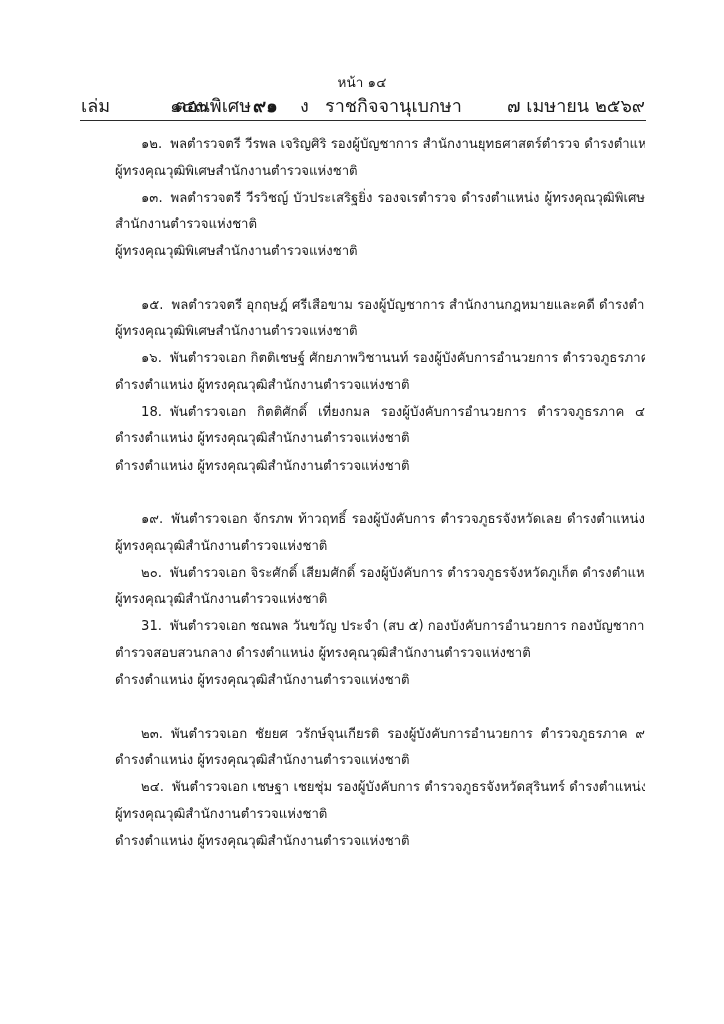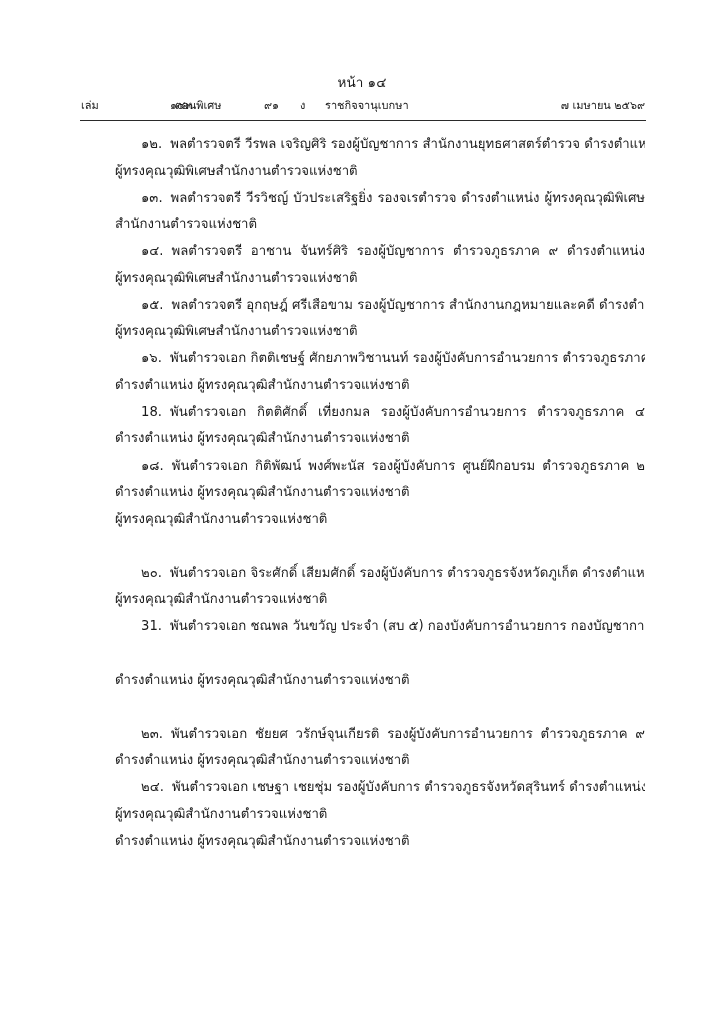--- a/index.html
+++ b/index.html
@@ -28,29 +28,29 @@
       text-align: center;
       font-size: 13.5px;
       line-height: 18px;
     }
     .header-row {
       position: absolute;
       top: 96px;
       left: 81px;
       width: 564px;
       height: 20px;
-      font-size: 11px;
+      font-size: 18px;
       line-height: 20px;
       white-space: nowrap;
     }
     .header-row span { position: absolute; top: 0; }
     .h-vol-label   { left: 0px; }
     .h-vol-num     { left: 42px; margin-left: 47px; }
     .h-issue-label { left: 94px; }
-    .h-issue-num   { left: 183px; }
+    .h-issue-num   { left: 172px; font-weight: bold; }
     .h-section     { left: 219px; }
     .h-gazette     { left: 244px; }
     .h-date        { right: 0px; }
     .header-rule {
       position: absolute;
       top: 120px;
       left: 80px;
       width: 566px;
       height: 1px;
       background: #2a2a2a;
@@ -109,55 +109,55 @@
       <span class="entry-line1"><span class="entry-no">๑๒.</span><span>พลตำรวจตรี วีรพล เจริญศิริ รองผู้บัญชาการ สำนักงานยุทธศาสตร์ตำรวจ ดำรงตำแหน่ง</span></span>
       <span class="entry-line2">ผู้ทรงคุณวุฒิพิเศษสำนักงานตำรวจแห่งชาติ</span>
     </div>
 
     <div class="entry">
       <span class="entry-line1"><span class="entry-no">๑๓.</span><span>พลตำรวจตรี วีรวิชญ์ บัวประเสริฐยิ่ง รองจเรตำรวจ ดำรงตำแหน่ง ผู้ทรงคุณวุฒิพิเศษ</span></span>
       <span class="entry-line2">สำนักงานตำรวจแห่งชาติ</span>
     </div>
 
     <div class="entry">
-      <span class="entry-line1"><span class="entry-no">๑๔.</span><span>พลตำรวจตรี อาชาน จันทร์ศิริ รองผู้บัญชาการ ตำรวจภูธรภาค ๙ ดำรงตำแหน่ง</span></span>
       <span class="entry-line2">ผู้ทรงคุณวุฒิพิเศษสำนักงานตำรวจแห่งชาติ</span>
     </div>
 
     <div class="entry">
       <span class="entry-line1"><span class="entry-no">๑๕.</span><span>พลตำรวจตรี อุกฤษฎ์ ศรีเสือขาม รองผู้บัญชาการ สำนักงานกฎหมายและคดี ดำรงตำแหน่ง</span></span>
       <span class="entry-line2">ผู้ทรงคุณวุฒิพิเศษสำนักงานตำรวจแห่งชาติ</span>
     </div>
 
     <div class="entry">
       <span class="entry-line1"><span class="entry-no">๑๖.</span><span>พันตำรวจเอก กิตติเชษฐ์ ศักยภาพวิชานนท์ รองผู้บังคับการอำนวยการ ตำรวจภูธรภาค ๓</span></span>
       <span class="entry-line2">ดำรงตำแหน่ง ผู้ทรงคุณวุฒิสำนักงานตำรวจแห่งชาติ</span>
     </div>
 
     <div class="entry">
       <span class="entry-line1"><span class="entry-no">18.</span><span>พันตำรวจเอก กิตติศักดิ์ เที่ยงกมล รองผู้บังคับการอำนวยการ ตำรวจภูธรภาค ๔</span></span>
       <span class="entry-line2">ดำรงตำแหน่ง ผู้ทรงคุณวุฒิสำนักงานตำรวจแห่งชาติ</span>
     </div>
 
     <div class="entry">
-      <span class="entry-line1"><span class="entry-no">๑๘.</span><span>พันตำรวจเอก กิติพัฒน์ พงศ์พะนัส รองผู้บังคับการ ศูนย์ฝึกอบรม ตำรวจภูธรภาค ๒</span></span>
       <span class="entry-line2">ดำรงตำแหน่ง ผู้ทรงคุณวุฒิสำนักงานตำรวจแห่งชาติ</span>
     </div>
 
     <div class="entry">
+      <span class="entry-line1"><span class="entry-no">๑๙.</span><span>พันตำรวจเอก จักรภพ ท้าวฤทธิ์ รองผู้บังคับการ ตำรวจภูธรจังหวัดเลย ดำรงตำแหน่ง</span></span>
       <span class="entry-line2">ผู้ทรงคุณวุฒิสำนักงานตำรวจแห่งชาติ</span>
     </div>
 
     <div class="entry">
       <span class="entry-line1"><span class="entry-no">๒๐.</span><span>พันตำรวจเอก จิระศักดิ์ เสียมศักดิ์ รองผู้บังคับการ ตำรวจภูธรจังหวัดภูเก็ต ดำรงตำแหน่ง</span></span>
       <span class="entry-line2">ผู้ทรงคุณวุฒิสำนักงานตำรวจแห่งชาติ</span>
     </div>
 
     <div class="entry">
       <span class="entry-line1"><span class="entry-no">31.</span><span>พันตำรวจเอก ชณพล วันขวัญ ประจำ (สบ ๕) กองบังคับการอำนวยการ กองบัญชาการ</span></span>
+      <span class="entry-line2">ตำรวจสอบสวนกลาง ดำรงตำแหน่ง ผู้ทรงคุณวุฒิสำนักงานตำรวจแห่งชาติ</span>
     </div>
 
     <div class="entry">
       <span class="entry-line2">ดำรงตำแหน่ง ผู้ทรงคุณวุฒิสำนักงานตำรวจแห่งชาติ</span>
     </div>
 
     <div class="entry">
       <span class="entry-line1"><span class="entry-no">๒๓.</span><span>พันตำรวจเอก ชัยยศ วรักษ์จุนเกียรติ รองผู้บังคับการอำนวยการ ตำรวจภูธรภาค ๙</span></span>
       <span class="entry-line2">ดำรงตำแหน่ง ผู้ทรงคุณวุฒิสำนักงานตำรวจแห่งชาติ</span>
     </div>

